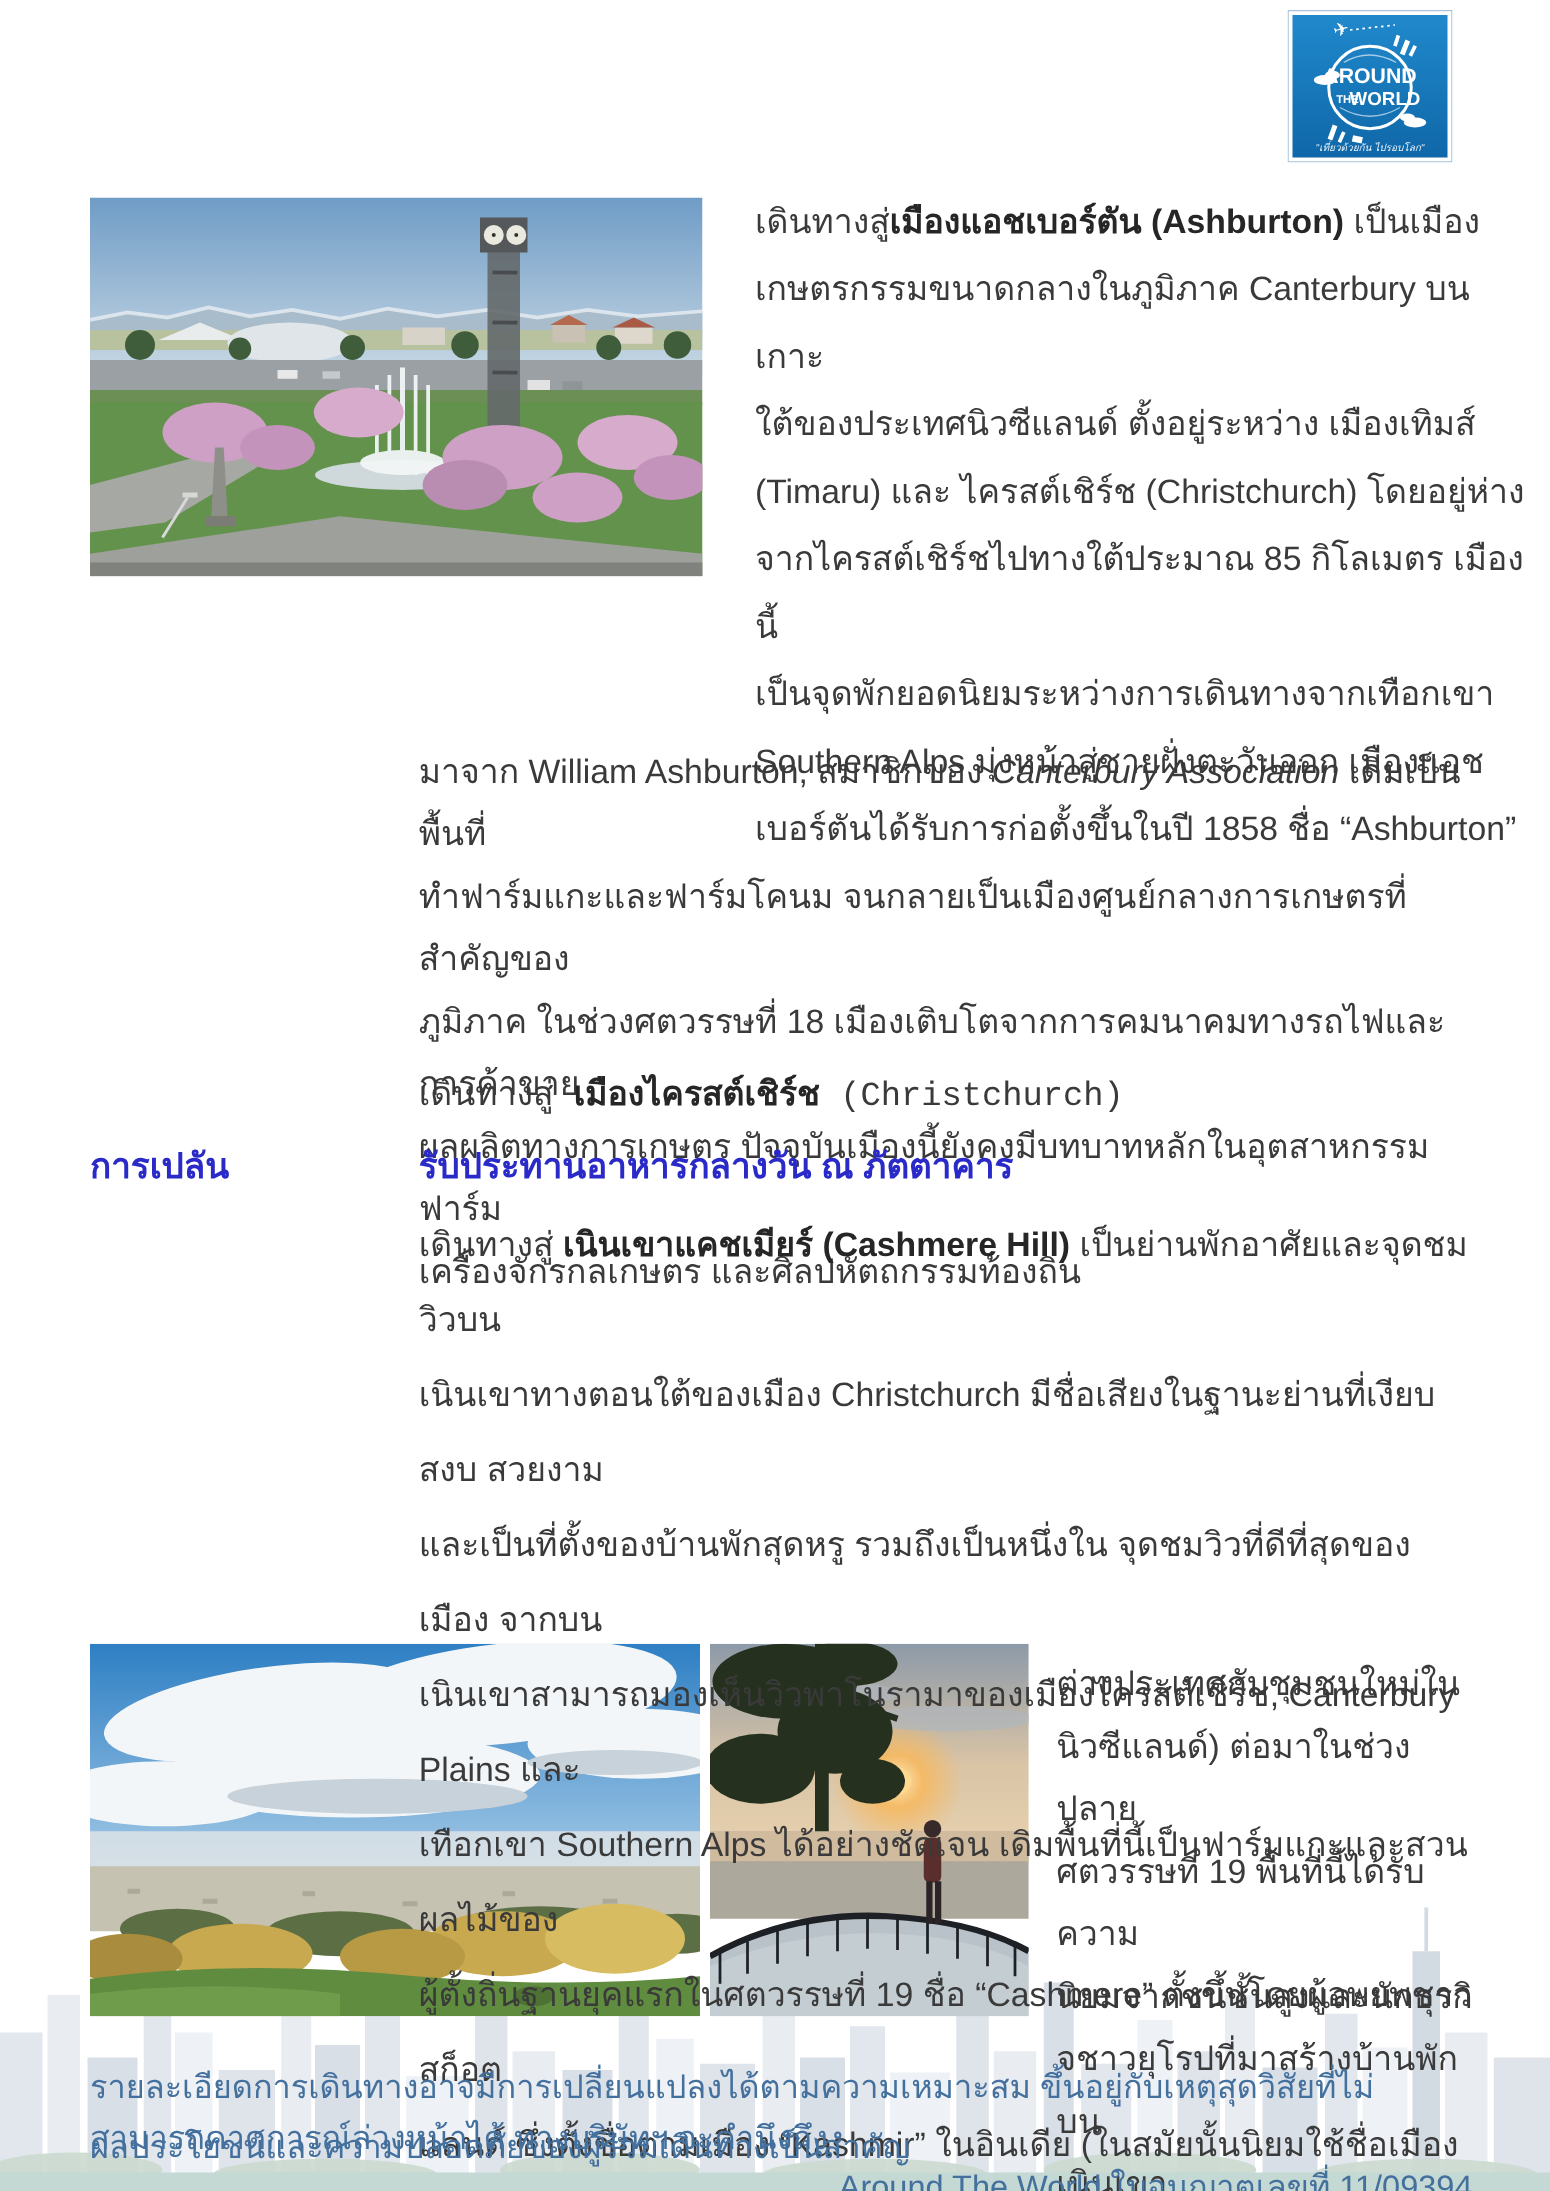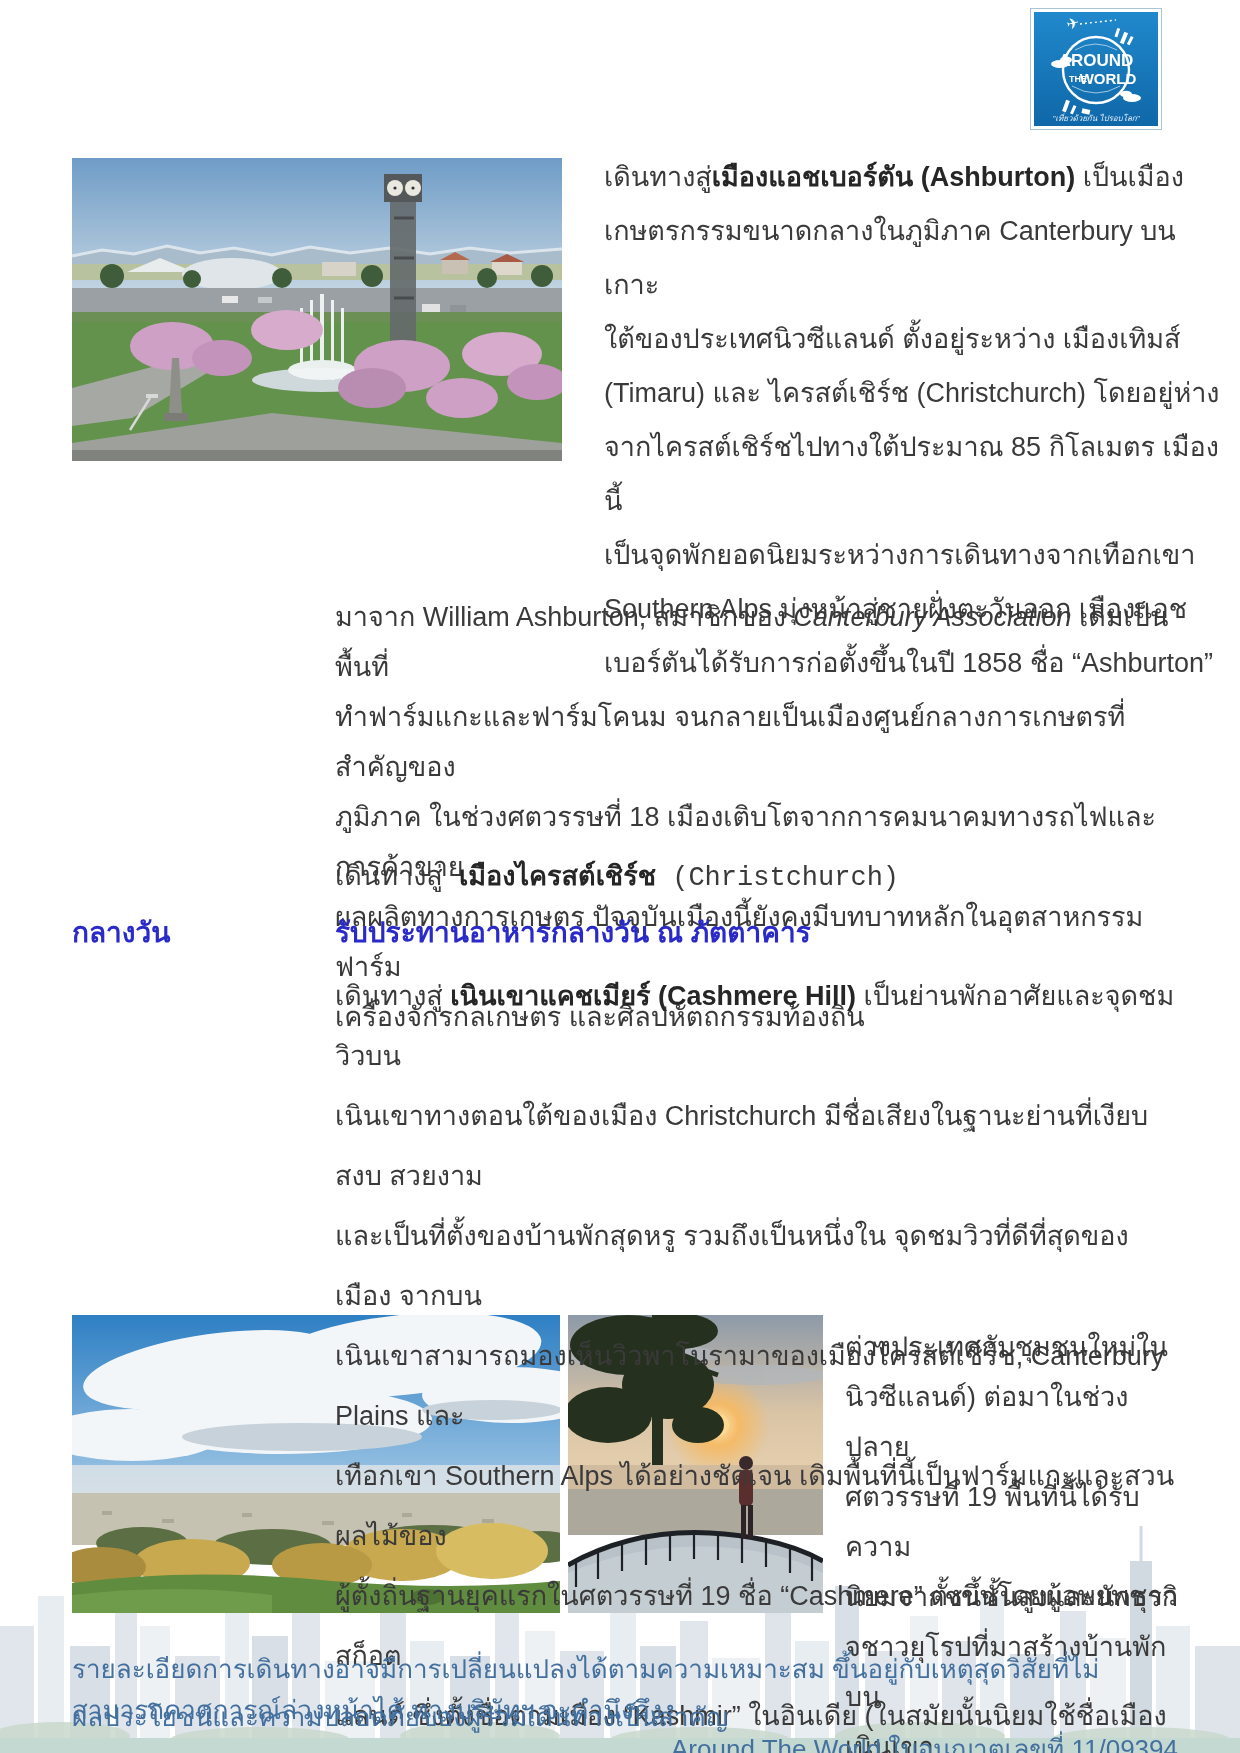--- a/index.html
+++ b/index.html
@@ -151,21 +151,21 @@
 เบอร์ตันได้รับการก่อตั้งขึ้นในปี 1858 ชื่อ “Ashburton”</span></div>
 
   <div class="abs para p1b"><span>มาจาก William Ashburton, สมาชิกของ </span><span class="i">Canterbury Association</span><span> เดิมเป็นพื้นที่
 ทำฟาร์มแกะและฟาร์มโคนม จนกลายเป็นเมืองศูนย์กลางการเกษตรที่สำคัญของ
 ภูมิภาค ในช่วงศตวรรษที่ 18 เมืองเติบโตจากการคมนาคมทางรถไฟและการค้าขาย
 ผลผลิตทางการเกษตร ปัจจุบันเมืองนี้ยังคงมีบทบาทหลักในอุตสาหกรรมฟาร์ม
 เครื่องจักรกลเกษตร และศิลปหัตถกรรมท้องถิ่น</span></div>
 
   <div class="abs para p2"><span>เดินทางสู่ </span><span class="b">เมืองไครสต์เชิร์ช</span><span> (Christchurch)</span></div>
 
-  <div class="abs time-label">กลางวัน</div>
+  <div class="abs time-label">การเปลัน</div>
   <div class="abs meal">รับประทานอาหารกลางวัน ณ ภัตตาคาร</div>
 
   <div class="abs para p3"><span>เดินทางสู่ </span><span class="b">เนินเขาแคชเมียร์ (Cashmere Hill)</span><span> เป็นย่านพักอาศัยและจุดชมวิวบน
 เนินเขาทางตอนใต้ของเมือง Christchurch มีชื่อเสียงในฐานะย่านที่เงียบสงบ สวยงาม
 และเป็นที่ตั้งของบ้านพักสุดหรู รวมถึงเป็นหนึ่งใน จุดชมวิวที่ดีที่สุดของเมือง จากบน
 เนินเขาสามารถมองเห็นวิวพาโนรามาของเมืองไครสต์เชิร์ช, Canterbury Plains และ
 เทือกเขา Southern Alps ได้อย่างชัดเจน เดิมพื้นที่นี้เป็นฟาร์มแกะและสวนผลไม้ของ
 ผู้ตั้งถิ่นฐานยุคแรกในศตวรรษที่ 19 ชื่อ “Cashmere” ตั้งขึ้นโดยผู้อพยพชาวสก็อต
 แลนด์ ซึ่งตั้งชื่อตามเมือง “Kashmir” ในอินเดีย (ในสมัยนั้นนิยมใช้ชื่อเมือง</span></div>
 

